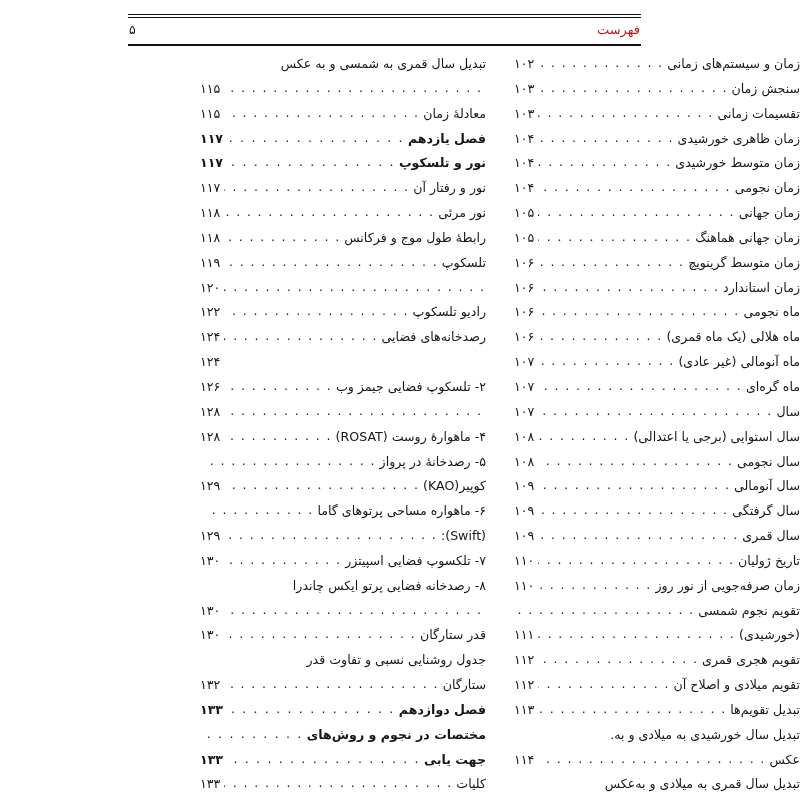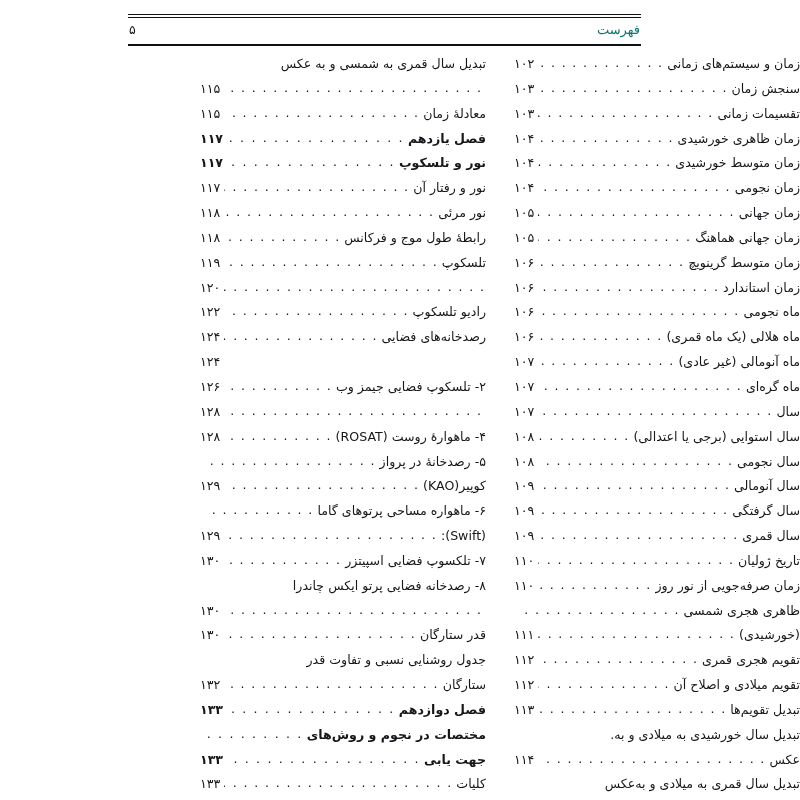--- a/index.html
+++ b/index.html
@@ -54,21 +54,21 @@
     font-size: 12.5px;
     line-height: 20px;
     color: #17161a;
     letter-spacing: 0;
     font-family: "DejaVu Sans", "Liberation Sans", sans-serif;
   }
   .running-title {
     font-family: "DejaVu Serif", "Liberation Serif", serif;
     font-size: 13px;
     line-height: 20px;
-    color: #0f766e;
+    color: #b91c1c;
   }
 
   
   .columns {
     position: absolute;
     top: 52px;
     left: 128px;
     width: 672px;
     height: 744px;
     display: flex;
@@ -236,21 +236,21 @@
           <span class="ttl">تاریخ ژولیان</span>
           <span class="leader">. . . . . . . . . . . . . . . . . . . . . . . . . . . . . . . . . . . . . . . . . . . . . . . . . . . . . . . . . . . </span>
           <span class="pg">۱۱۰</span>
         </div>
         <div class="line">
           <span class="ttl">زمان صرفه‌جویی از نور روز</span>
           <span class="leader">. . . . . . . . . . . . . . . . . . . . . . . . . . . . . . . . . . . . . . . . . . . . . . . . . . . . . . . . . . . </span>
           <span class="pg">۱۱۰</span>
         </div>
         <div class="line">
-          <span class="ttl">ظاهری هجری شمسی</span>
+          <span class="ttl">تقویم نجوم شمسی</span>
           <span class="leader">. . . . . . . . . . . . . . . . . . . . . . . . . . . . . . . . . . . . . . . . . . . . . . . . . . . . . . . . . . . </span>
           <span class="pg"></span>
         </div>
         <div class="line">
           <span class="ttl">(خورشیدی)</span>
           <span class="leader">. . . . . . . . . . . . . . . . . . . . . . . . . . . . . . . . . . . . . . . . . . . . . . . . . . . . . . . . . . . </span>
           <span class="pg">۱۱۱</span>
         </div>
         <div class="line">
           <span class="ttl">تقویم هجری قمری</span>

